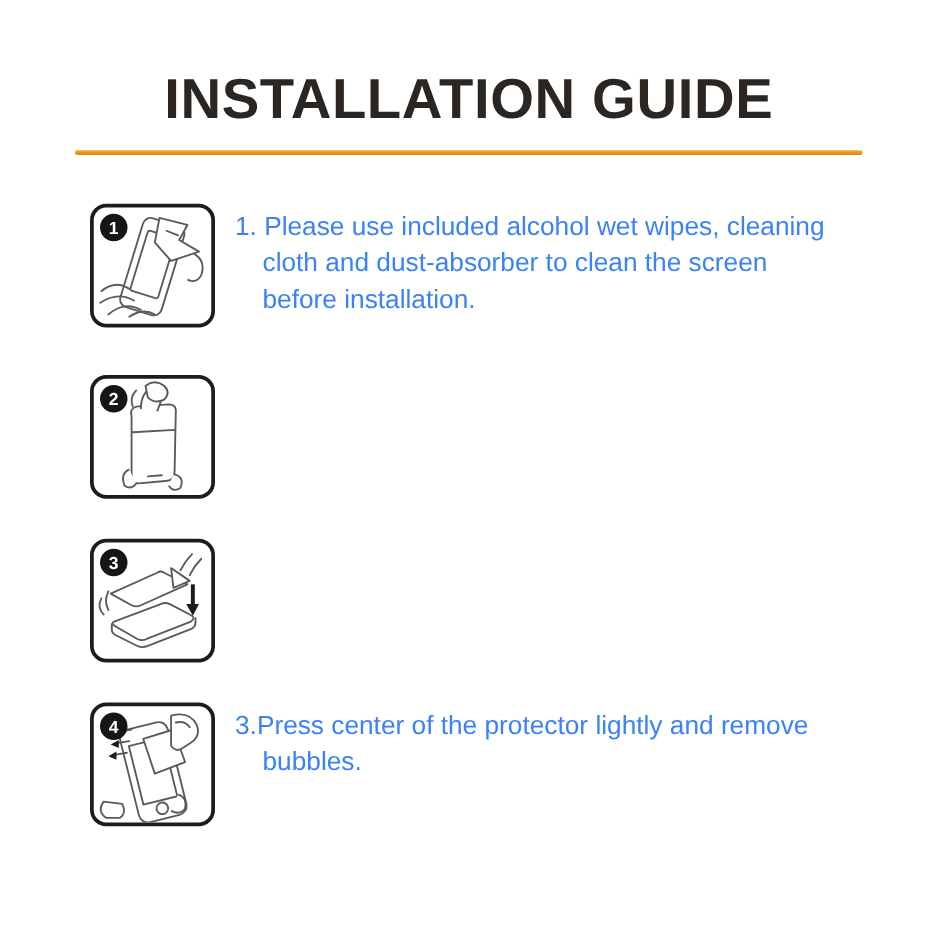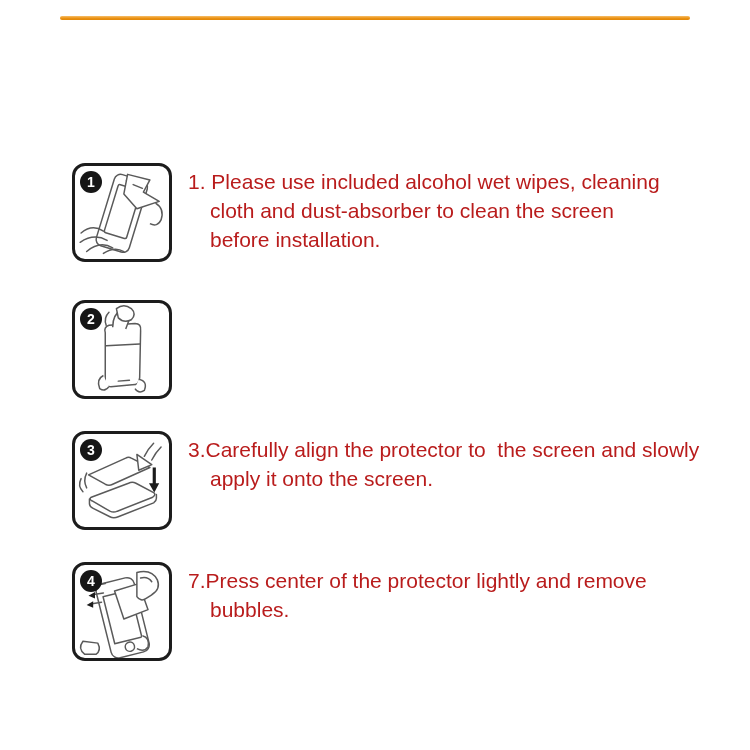--- a/index.html
+++ b/index.html
@@ -67,35 +67,36 @@
     position: absolute;
     top: 0; left: 0;
     width: 100%; height: 100%;
   }
   .illustration svg { display: block; width: 100%; height: 100%; }
   .step-text {
     margin-left: 16px;
     padding-top: 4px;
     font-size: 21px;
     line-height: 29px;
-    color: #b91c1c;
+    color: #3b82f6;
     white-space: pre-wrap;
     padding-left: 22px;
     text-indent: -22px;
     max-width: 510px;
   }
   .ln { fill: none; stroke: #5a5a5a; stroke-width: 1.6; stroke-linecap: round; stroke-linejoin: round; }
   .ln-fill { fill: #ffffff; stroke: #5a5a5a; stroke-width: 1.6; stroke-linejoin: round; }
   .solid { fill: #1c1c1c; stroke: none; }
 </style>
 </head>
 <body>
 
 <div class="page">
 
+  <h1 class="title">INSTALLATION GUIDE</h1>
   <div class="divider"></div>
 
   <div class="step-row row-1">
     <div class="icon-box">
       <span class="step-badge">1</span>
       <span class="illustration">
         <svg viewBox="0 0 100 100" aria-hidden="true">
           <g transform="rotate(17 50 52)">
             <rect class="ln-fill" x="31" y="11" width="37" height="80" rx="7"></rect>
             <rect class="ln" x="37" y="22" width="25" height="54" rx="2"></rect>
@@ -147,22 +148,20 @@
           <path class="ln" d="M92 14 Q86 20 82 28"></path>
           <path class="ln" d="M6 48 Q2 56 8 62"></path>
           <path class="ln" d="M12 42 Q8 50 12 58"></path>
           <g>
             <rect class="solid" x="83" y="36" width="3.4" height="18"></rect>
             <path class="solid" d="M79 53 L90 53 L84.7 63 Z"></path>
           </g>
         </svg>
       </span>
     </div>
-    <div class="step-text">3.Carefully align the protector to  the screen and slowly
-apply it onto the screen.</div>
   </div>
 
   <div class="step-row row-4">
     <div class="icon-box">
       <span class="step-badge">4</span>
       <span class="illustration">
         <svg viewBox="0 0 100 100" aria-hidden="true">
           <g transform="rotate(-14 50 58)">
             <rect class="ln-fill" x="30" y="16" width="42" height="82" rx="8"></rect>
             <rect class="ln" x="36" y="30" width="30" height="52"></rect>
@@ -177,17 +176,17 @@
             <line class="ln" x1="20" y1="22" x2="32" y2="20"></line>
             <path class="solid" d="M16 23 L23 19 L23 26 Z"></path>
             <line class="ln" x1="18" y1="32" x2="30" y2="30"></line>
             <path class="solid" d="M14 33 L21 29 L21 36 Z"></path>
             <line class="ln" x1="16" y1="42" x2="28" y2="40"></line>
             <path class="solid" d="M12 43 L19 39 L19 46 Z"></path>
           </g>
         </svg>
       </span>
     </div>
-    <div class="step-text">7.Press center of the protector lightly and remove
+    <div class="step-text">3.Press center of the protector lightly and remove
 bubbles.</div>
   </div>
 
 </div>
 
 </body></html>

